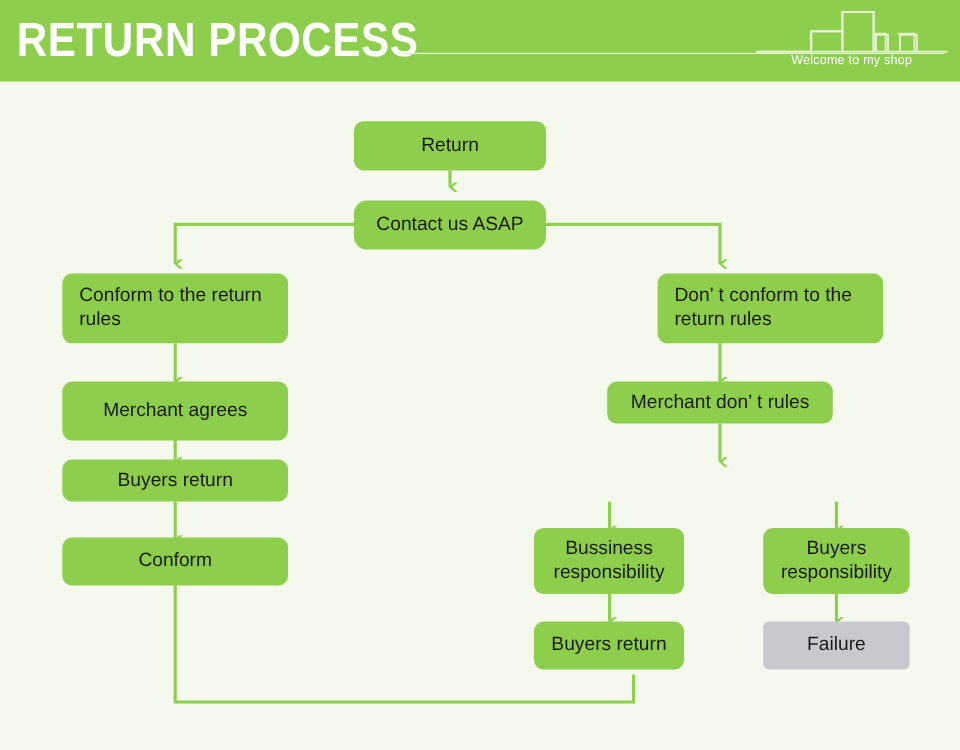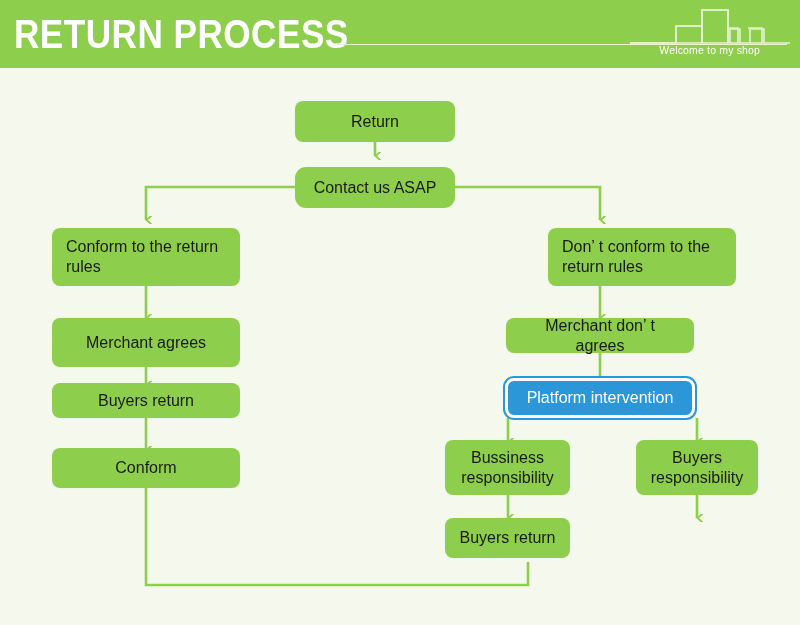--- a/index.html
+++ b/index.html
@@ -178,33 +178,33 @@
 
   <div class="node center" style="left:52px; top:380px; width:188px; height:40px;">
     <span>Conform</span>
   </div>
 
   <div class="node left" style="left:506px; top:160px; width:188px; height:58px;margin-left:42px;">
     <span>Don’ t conform to the return rules</span>
   </div>
 
   <div class="node center" style="left:506px; top:250px; width:188px; height:35px;">
-    <span>Merchant don’ t agrees</span>
-  </div>
-
-  <div class="node center highlight" style="left:505px; top:310px; width:190px; height:40px;">
-    <span>Platform intervention</span>
-  </div>
+    <span>Merchant don’ t rules</span>
+  </div>
+
 
   <div class="node center" style="left:636px; top:372px; width:122px; height:55px;">
     <span>Buyers responsibility</span>
   </div>
 
   <div class="node center" style="left:445px; top:372px; width:125px; height:55px;">
     <span>Bussiness responsibility</span>
   </div>
 
   <div class="node center" style="left:445px; top:450px; width:125px; height:40px;">
     <span>Buyers return</span>
   </div>
 
+  <div class="node center muted" style="left:636px; top:450px; width:122px; height:40px;">
+    <span>Failure</span>
+  </div>
 
 </div>
 
 </body></html>

